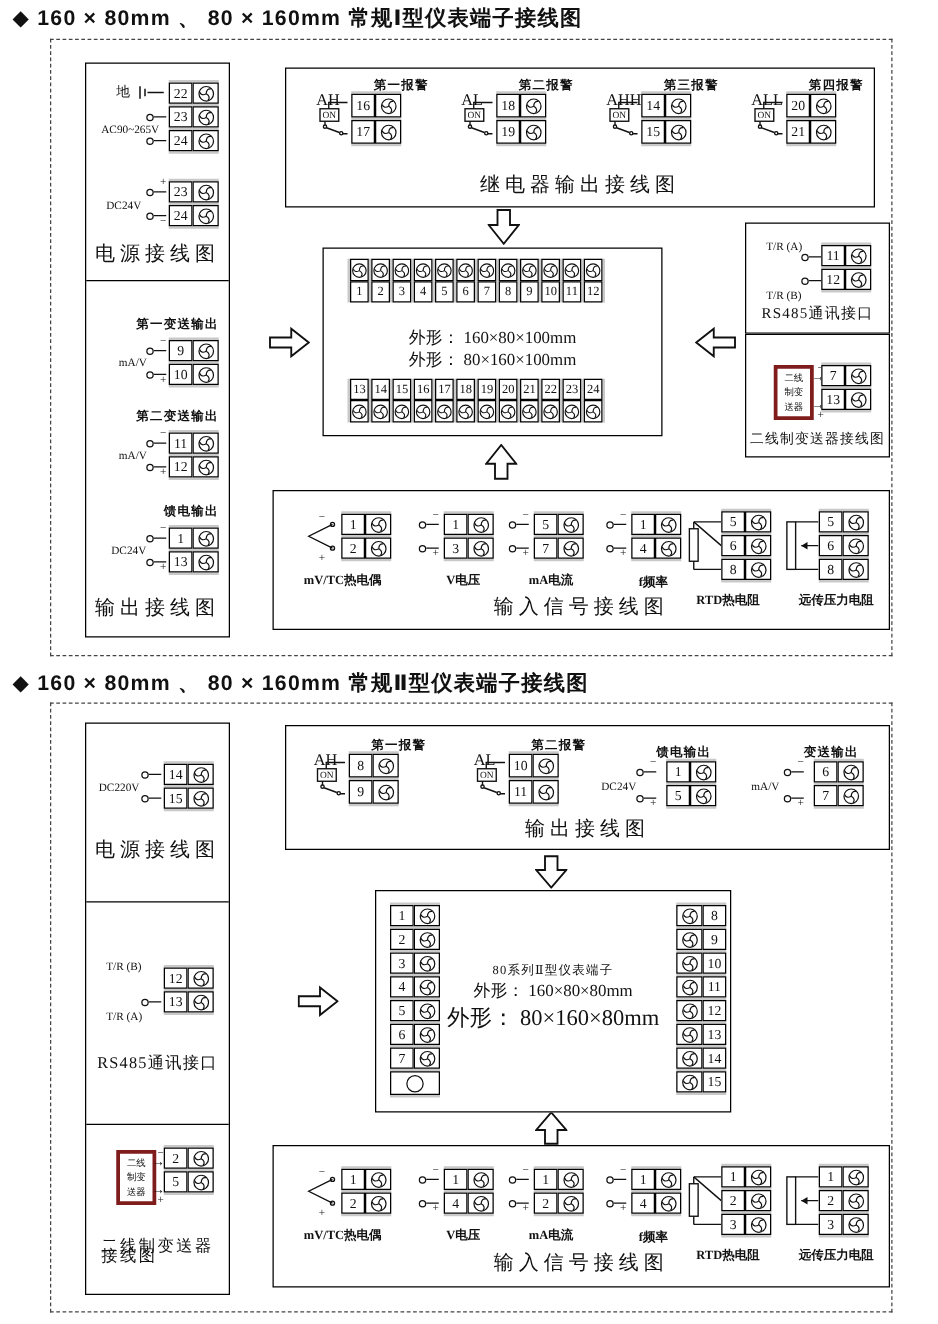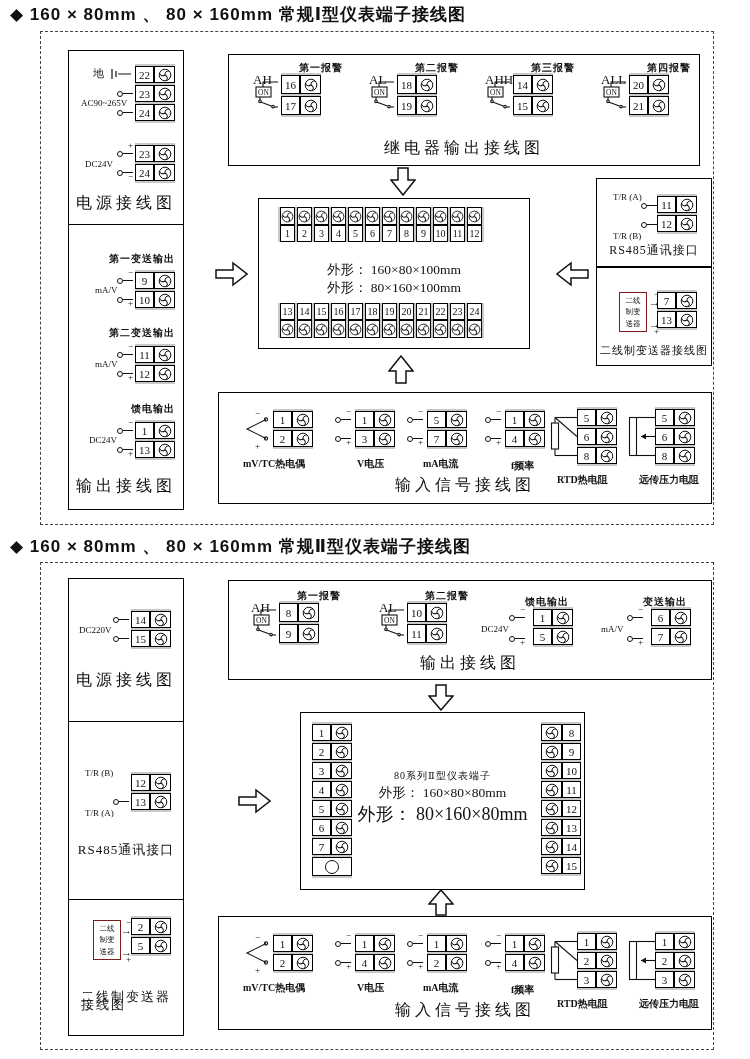--- a/index.html
+++ b/index.html
@@ -45,21 +45,21 @@
   .stub::after{content:"";position:absolute;left:6px;right:0;top:3px;border-top:1.2px solid #111;}
   .stub em{position:absolute;font-style:normal;font-size:9px;right:0;}
   .stub.neg em{top:-10px;}
   .stub.pos em{top:2px;}
   
   .tarr{position:absolute;font-size:11px;line-height:10px;}
   .tarr b{font-weight:normal;}
   .tarr em{position:absolute;font-style:normal;font-size:9px;left:5px;}
   .tarr.neg em{top:-8px;}
   .tarr.pos em{top:7px;}
-  .tbox{position:absolute;width:26px;border:1px solid #7f1d1d;font-size:7.5px;line-height:1.5;
+  .tbox{position:absolute;width:26px;border:3px solid #7f1d1d;font-size:7.5px;line-height:1.5;
         display:flex;flex-direction:column;align-items:center;padding:2px 0;}
   
   .alarm{position:relative;width:92px;height:62px;flex:none;}
   .atitle{position:absolute;right:2px;top:0;font-size:10px;font-weight:bold;letter-spacing:1px;white-space:nowrap;}
   .aname{position:absolute;left:0;top:11px;font-size:13px;}
   .sw{position:absolute;left:0;top:18px;width:26px;height:32px;}
   .sw path,.sw rect,.sw circle{fill:none;stroke:#111;stroke-width:1.1;}
   .sw text{fill:#111;font-size:7.5px;font-family:"Liberation Serif",serif;}
   .astack{left:28px;top:12px;}
   

